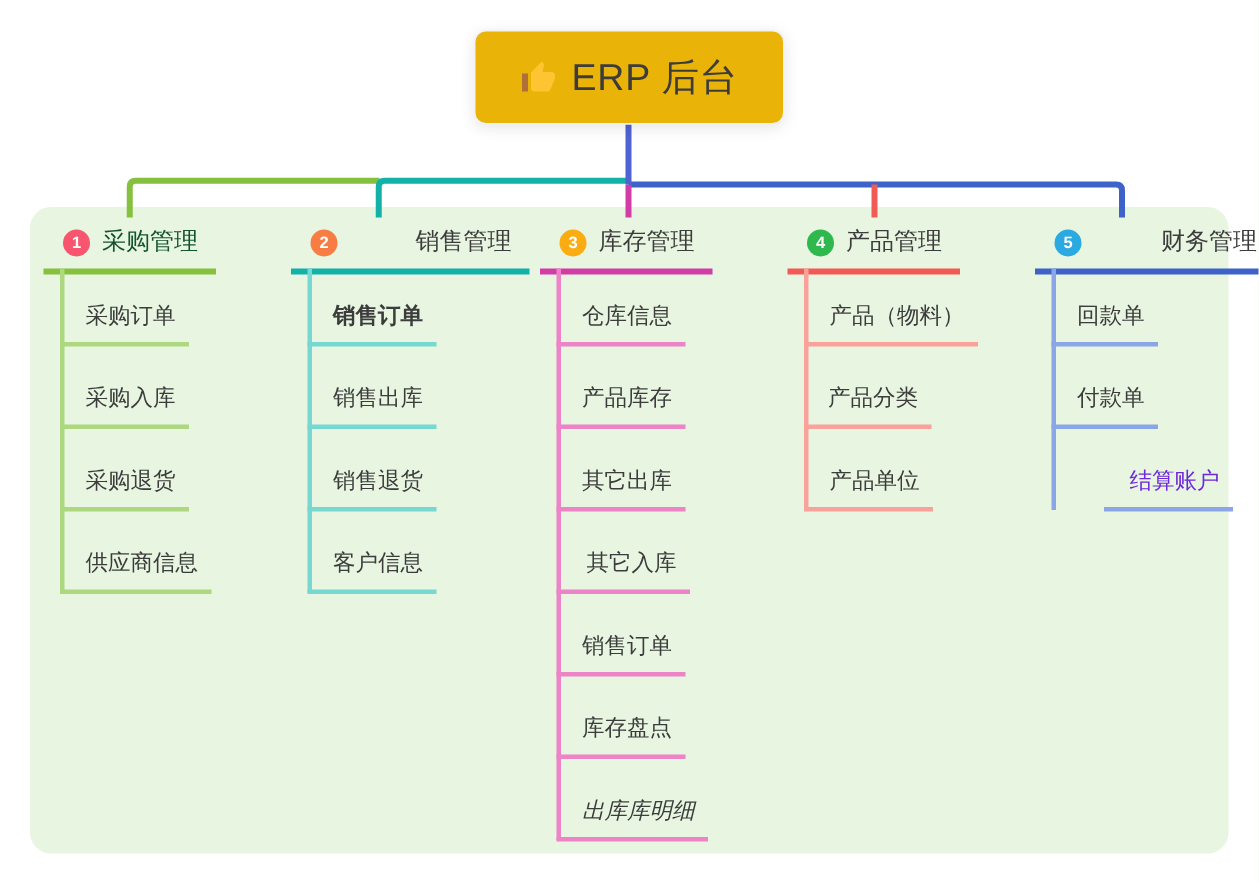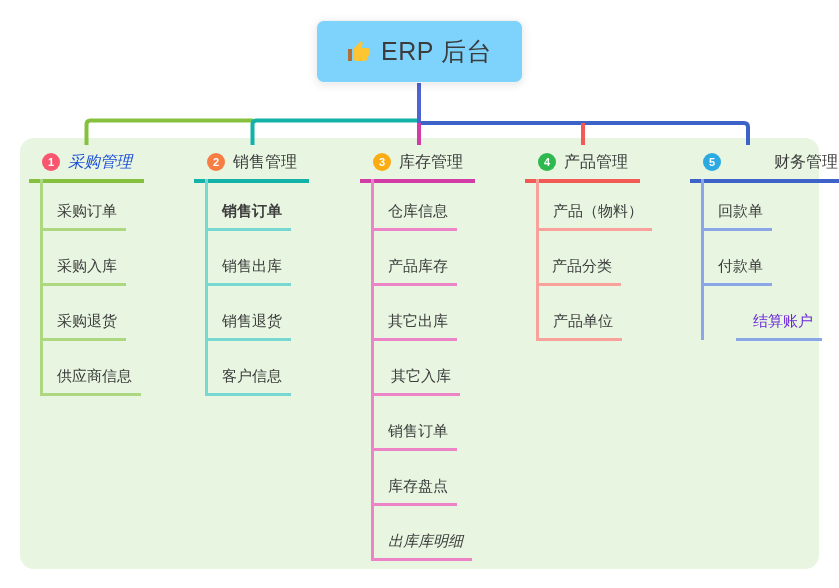--- a/index.html
+++ b/index.html
@@ -7,21 +7,21 @@
     font-family:"Liberation Sans","DejaVu Sans",sans-serif; }
   .stage { position:relative; width:839px; height:588px; }
 
   .panel { position:absolute; left:20px; top:138px; width:799px; height:431px;
     border-radius:14px; z-index:0; }
 
   svg.connectors { position:absolute; left:0; top:0; width:839px; height:588px;
     z-index:1; pointer-events:none; }
 
   .root-node { position:absolute; left:316px; top:20px; width:207px; height:63px;
-    background:#7dd3fc; border:1px solid #f2f2f2; border-radius:8px;
+    background:#eab308; border:1px solid #f2f2f2; border-radius:8px;
     box-shadow:0 2px 10px rgba(0,0,0,0.10);
     display:flex; align-items:center; justify-content:center; gap:10px;
     z-index:2; cursor:pointer; }
   .root-label { font-size:25px; font-weight:500; letter-spacing:0.5px; }
 
   .branch-header { position:absolute; z-index:2; display:flex; align-items:center;
     gap:8px; line-height:24px; height:35px;
     padding:0 12px 3px 13px; border-bottom:4px solid #999; cursor:pointer;
     white-space:nowrap; }
   .branch-label { font-size:16px; }
@@ -59,31 +59,31 @@
       <svg viewBox="0 0 24 24" width="24" height="24">
         <path d="M1 21h4V9H1v12z" fill="#b06f38"></path>
         <path d="M23 10c0-1.1-.9-2-2-2h-6.31l.95-4.57.03-.32c0-.41-.17-.79-.44-1.06L14.17 1 7.59 7.59C7.22 7.95 7 8.45 7 9v10c0 1.1.9 2 2 2h9c.83 0 1.54-.5 1.84-1.22l3.02-7.05c.09-.23.14-.47.14-.73v-2z" fill="#fcc531"></path>
       </svg>
     </span>
     <span class="root-label" style="color: rgb(60, 60, 60);">ERP 后台</span>
   </div>
 
   <div class="branch-header" style="left: 29px; top: 148px; border-bottom-color: rgb(133, 193, 62);">
     <span class="badge" style="background: rgb(248, 86, 110);">1</span>
-    <span class="branch-label" style="color: #1d4ed8; font-style: italic;">采购管理</span>
+    <span class="branch-label" style="color: #14532d;">采购管理</span>
   </div>
   <div class="vline" style="left: 40px; top: 179px; height: 216px; background: rgb(174, 216, 127);"></div>
   <div class="child" style="left: 40px; top: 202px; border-bottom-color: rgb(174, 216, 127); color: rgb(60, 60, 60);">采购订单</div>
   <div class="child" style="left: 40px; top: 257px; border-bottom-color: rgb(174, 216, 127); color: rgb(60, 60, 60);">采购入库</div>
   <div class="child" style="left: 40px; top: 312px; border-bottom-color: rgb(174, 216, 127); color: rgb(60, 60, 60);">采购退货</div>
   <div class="child" style="left: 40px; top: 367px; border-bottom-color: rgb(174, 216, 127); color: rgb(60, 60, 60);">供应商信息</div>
 
   <div class="branch-header" style="left: 194px; top: 148px; border-bottom-color: rgb(18, 178, 169);">
     <span class="badge" style="background: rgb(248, 125, 68);">2</span>
-    <span class="branch-label" style="color: rgb(60, 60, 60);">销售管理</span>
+    <span class="branch-label" style="color: rgb(60, 60, 60); margin-left: 44px;">销售管理</span>
   </div>
   <div class="vline" style="left: 205px; top: 179px; height: 216px; background: rgb(118, 216, 208);"></div>
   <div class="child" style="left: 205px; top: 202px; border-bottom-color: rgb(118, 216, 208); color: rgb(60, 60, 60); font-weight: bold;">销售订单</div>
   <div class="child" style="left: 205px; top: 257px; border-bottom-color: rgb(118, 216, 208); color: rgb(60, 60, 60);">销售出库</div>
   <div class="child" style="left: 205px; top: 367px; border-bottom-color: rgb(118, 216, 208); color: rgb(60, 60, 60);">客户信息</div>
   <div class="child" style="left: 205px; top: 312px; border-bottom-color: rgb(118, 216, 208); color: rgb(60, 60, 60);">销售退货</div>
 
   <div class="branch-header" style="left: 360px; top: 148px; border-bottom-color: rgb(209, 60, 166);">
     <span class="badge" style="background: rgb(251, 172, 18);">3</span>
     <span class="branch-label" style="color: rgb(60, 60, 60);">库存管理</span>

